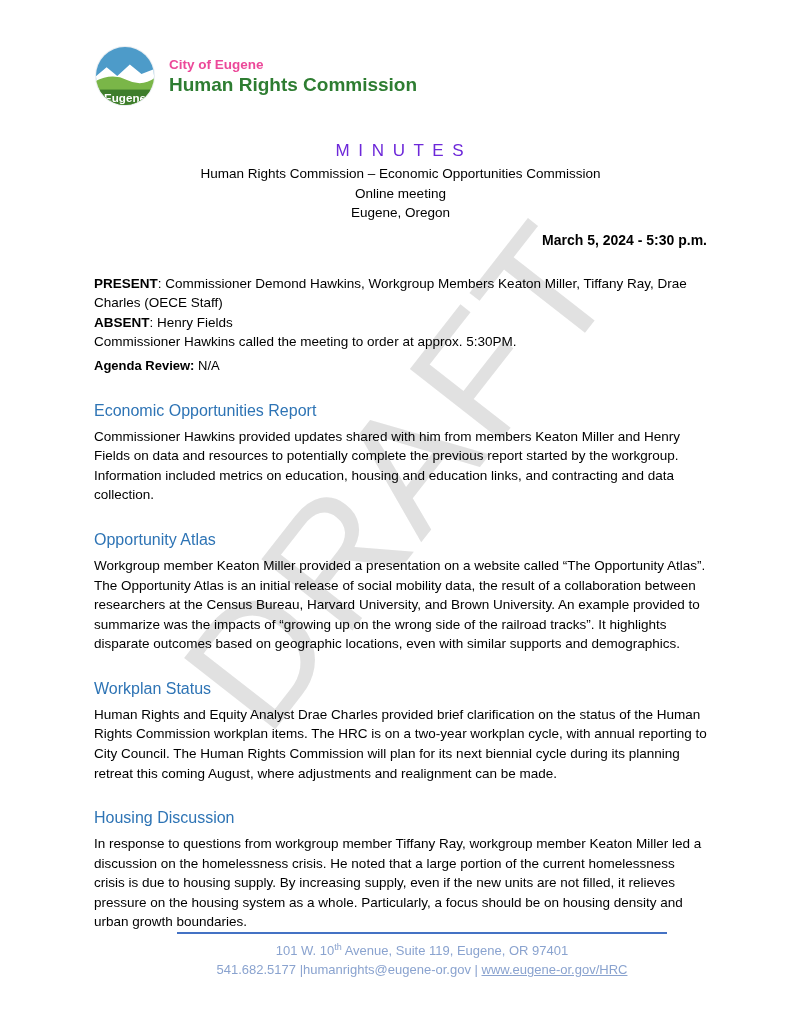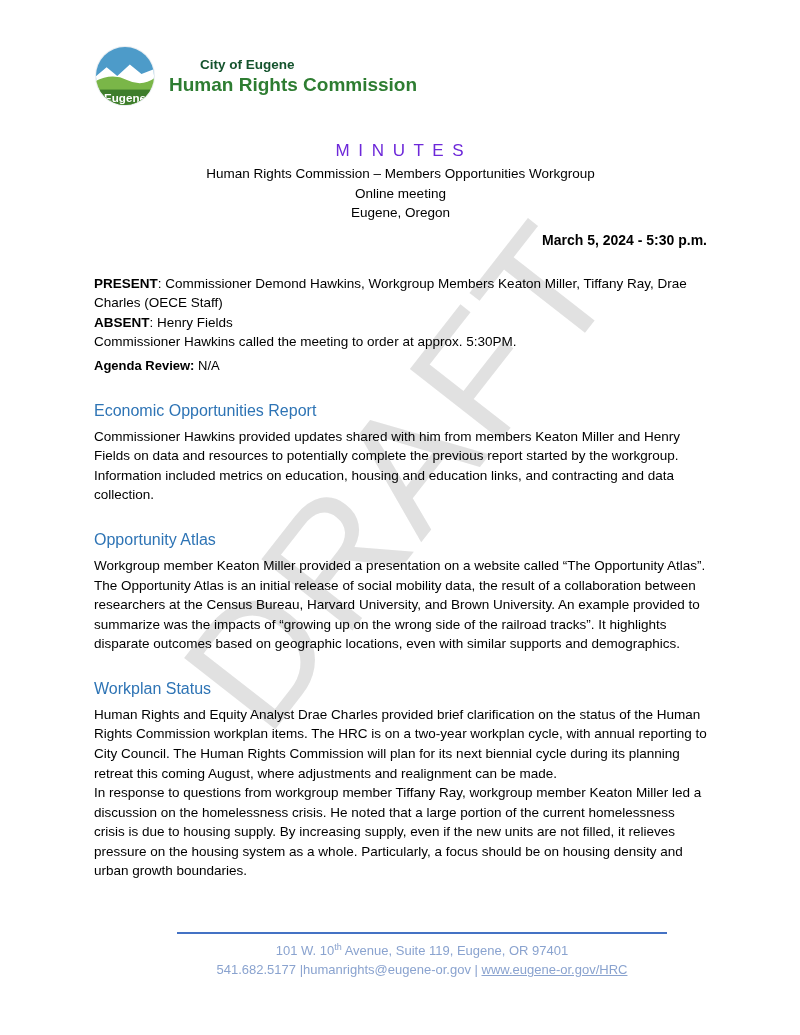--- a/index.html
+++ b/index.html
@@ -20,21 +20,21 @@
     color: #c9c9c9; opacity: 0.55;
     white-space: nowrap; z-index: 0; user-select: none;
     font-weight: 400;
   }
 
   .content { position: relative; z-index: 1; padding: 45px 93px 0 94px; }
 
   
   .letterhead { display: flex; align-items: center; gap: 13px; margin-bottom: 34px; }
   .logo svg { width: 62px; height: 62px; display: block; }
-  .org-name { color: #14532d; font-size: 13.5px; font-weight: 700; margin-bottom: 2px; margin-left: 31px; }
+  .org-name { color: #ec4899; font-size: 13.5px; font-weight: 700; margin-bottom: 2px; }
   .commission-name { color: #2e7d32; font-size: 19px; font-weight: 700; }
 
   
   .doc-title { text-align: center; color: #6d28d9; font-size: 17px; letter-spacing: 2px; margin-bottom: 3px; }
   .subtitle { text-align: center; font-size: 13.5px; line-height: 1.45; }
   .date-line { text-align: right; font-size: 14px; margin-top: 9px; font-weight: bold; }
 
   
   .para { font-size: 13.5px; line-height: 1.45; }
   .attendance-block { margin-top: 26px; }
@@ -78,21 +78,21 @@
         </g>
       </svg>
     </div>
     <div class="header-text">
       <div class="org-name">City of Eugene</div>
       <div class="commission-name">Human Rights Commission</div>
     </div>
   </header>
 
   <div class="doc-title">M I N U T E S</div>
-  <div class="subtitle">Human Rights Commission – Members Opportunities Workgroup</div>
+  <div class="subtitle">Human Rights Commission – Economic Opportunities Commission</div>
   <div class="subtitle">Online meeting</div>
   <div class="subtitle">Eugene, Oregon</div>
   <div class="date-line">March 5, 2024 - 5:30 p.m.</div>
 
   <div class="attendance-block">
     <p class="para"><span class="bold">PRESENT</span><span>: Commissioner Demond Hawkins, Workgroup Members Keaton Miller, Tiffany Ray, Drae Charles (OECE Staff)</span></p>
     <p class="para"><span class="bold">ABSENT</span><span>: Henry Fields</span></p>
   </div>
 
   <section>
@@ -109,20 +109,21 @@
     <h2 class="section-heading">Opportunity Atlas</h2>
     <p class="para">Workgroup member Keaton Miller provided a presentation on a website called “The Opportunity Atlas”. The Opportunity Atlas is an initial release of social mobility data, the result of a collaboration between researchers at the Census Bureau, Harvard University, and Brown University. An example provided to summarize was the impacts of “growing up on the wrong side of the railroad tracks”. It highlights disparate outcomes based on geographic locations, even with similar supports and demographics.</p>
   </section>
 
   <section>
     <h2 class="section-heading">Workplan Status</h2>
     <p class="para">Human Rights and Equity Analyst Drae Charles provided brief clarification on the status of the Human Rights Commission workplan items. The HRC is on a two-year workplan cycle, with annual reporting to City Council. The Human Rights Commission will plan for its next biennial cycle during its planning retreat this coming August, where adjustments and realignment can be made.</p>
   </section>
 
   <section>
+    <h2 class="section-heading">Housing Discussion</h2>
     <p class="para">In response to questions from workgroup member Tiffany Ray, workgroup member Keaton Miller led a discussion on the homelessness crisis. He noted that a large portion of the current homelessness crisis is due to housing supply. By increasing supply, even if the new units are not filled, it relieves pressure on the housing system as a whole. Particularly, a focus should be on housing density and urban growth boundaries.</p>
   </section>
 
 </div>
 
 <footer class="page-footer">
   <hr class="footer-rule">
   <div class="footer-line"><span>101 W. 10</span><sup>th</sup><span> Avenue, Suite 119, Eugene, OR  97401</span></div>
   <div class="footer-line"><span>541.682.5177 |</span><span>humanrights@eugene-or.gov</span><span> | </span><a class="footer-link">www.eugene-or.gov/HRC</a></div>
 </footer>

